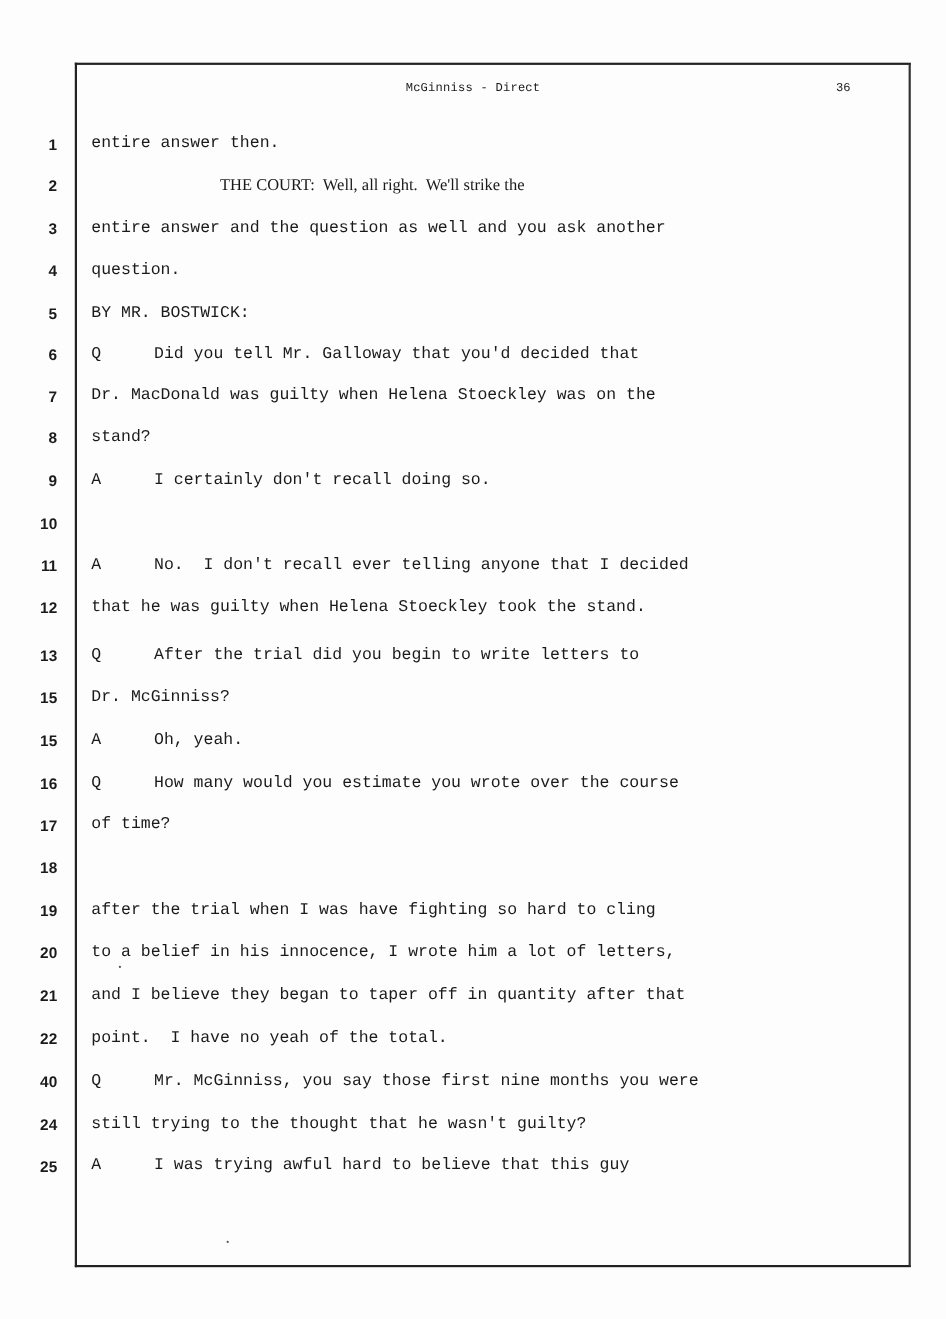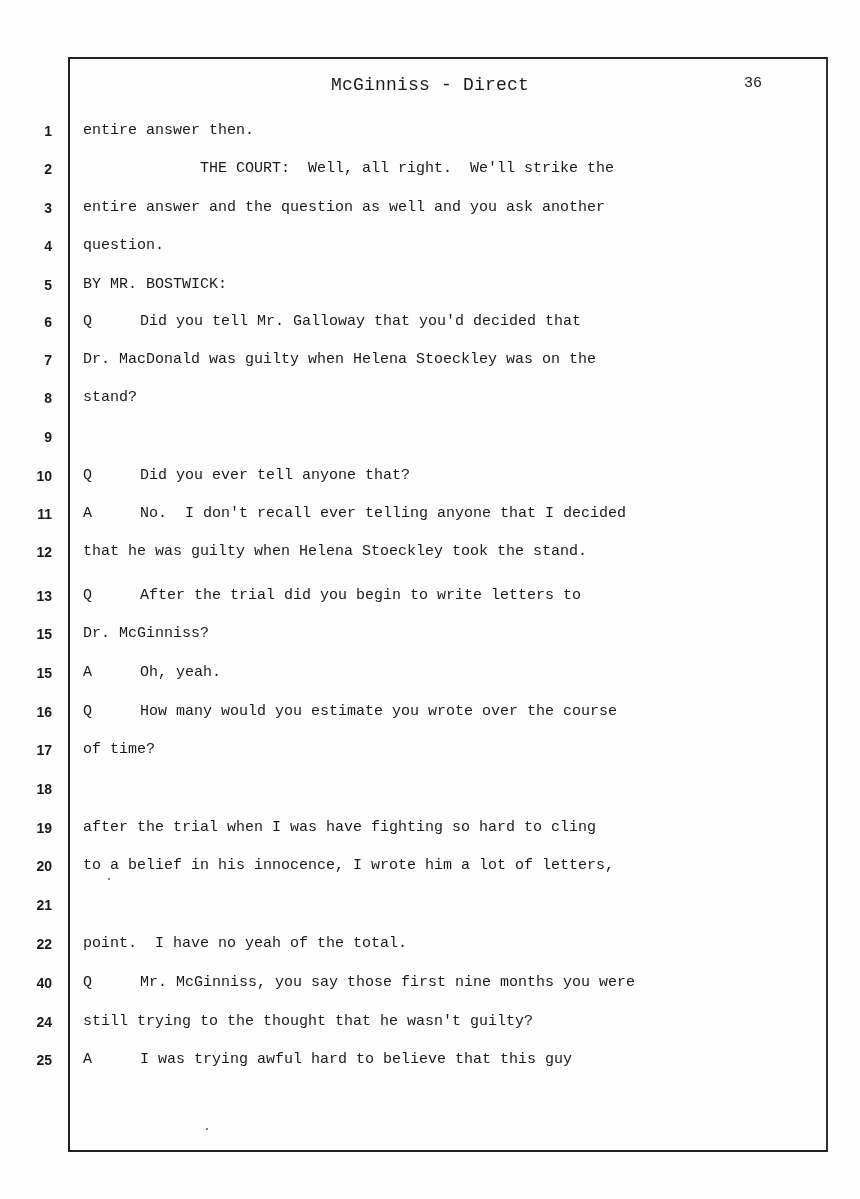--- a/index.html
+++ b/index.html
@@ -26,28 +26,28 @@
       border-right: 2px solid #333;
       border-bottom: 2px solid #222;
       box-sizing: border-box;
     }
     .header-title {
       position: absolute;
       left: 0;
       width: 860px;
       top: 75px;
       text-align: center;
-      font-size: 18px;
+      font-size: 11px;
       letter-spacing: 0.2px;
     }
     .page-number {
       position: absolute;
-      left: 744px;
+      left: 760px;
       top: 75px;
-      font-size: 15px;
+      font-size: 11px;
     }
     .line {
       position: absolute;
       left: 0;
       height: 24px;
       width: 860px;
     }
     .line-number {
       position: absolute;
       right: 808px;
@@ -65,20 +65,21 @@
       font-size: 15px;
       line-height: 24px;
       white-space: pre;
     }
     .speaker {
       display: inline-block;
       width: 57px;
     }
     .indent-court {
       padding-left: 117px;
+      font-family: Liberation Serif, serif;
     }
     .stray-mark {
       position: absolute;
       width: 2px;
       height: 2px;
       background: #555;
       border-radius: 1px;
     }
   </style>
 </head>
@@ -126,25 +127,25 @@
     <span class="line-text">Dr. MacDonald was guilty when Helena Stoeckley was on the</span>
   </div>
 
   <div class="line" style="top:386px">
     <span class="line-number">8</span>
     <span class="line-text">stand?</span>
   </div>
 
   <div class="line" style="top:425px">
     <span class="line-number">9</span>
+    <span class="line-text"><span class="speaker">A</span><span>I certainly don't recall doing so.</span></span>
   </div>
 
   <div class="line" style="top:464px">
     <span class="line-number">10</span>
-    <span class="line-text"><span class="speaker">Q</span><span>Did you ever tell anyone that?</span></span>
   </div>
 
   <div class="line" style="top:502px">
     <span class="line-number">11</span>
     <span class="line-text"><span class="speaker">A</span><span>No.  I don't recall ever telling anyone that I decided</span></span>
   </div>
 
   <div class="line" style="top:540px">
     <span class="line-number">12</span>
     <span class="line-text">that he was guilty when Helena Stoeckley took the stand.</span>
@@ -184,20 +185,21 @@
     <span class="line-text">after the trial when I was have fighting so hard to cling</span>
   </div>
 
   <div class="line" style="top:854px">
     <span class="line-number">20</span>
     <span class="line-text">to a belief in his innocence, I wrote him a lot of letters,</span>
   </div>
 
   <div class="line" style="top:893px">
     <span class="line-number">21</span>
+    <span class="line-text">and I believe they began to taper off in quantity after that</span>
   </div>
 
   <div class="line" style="top:932px">
     <span class="line-number">22</span>
     <span class="line-text">point.  I have no yeah of the total.</span>
   </div>
 
   <div class="line" style="top:971px">
     <span class="line-number">40</span>
     <span class="line-text"><span class="speaker">Q</span><span>Mr. McGinniss, you say those first nine months you were</span></span>

